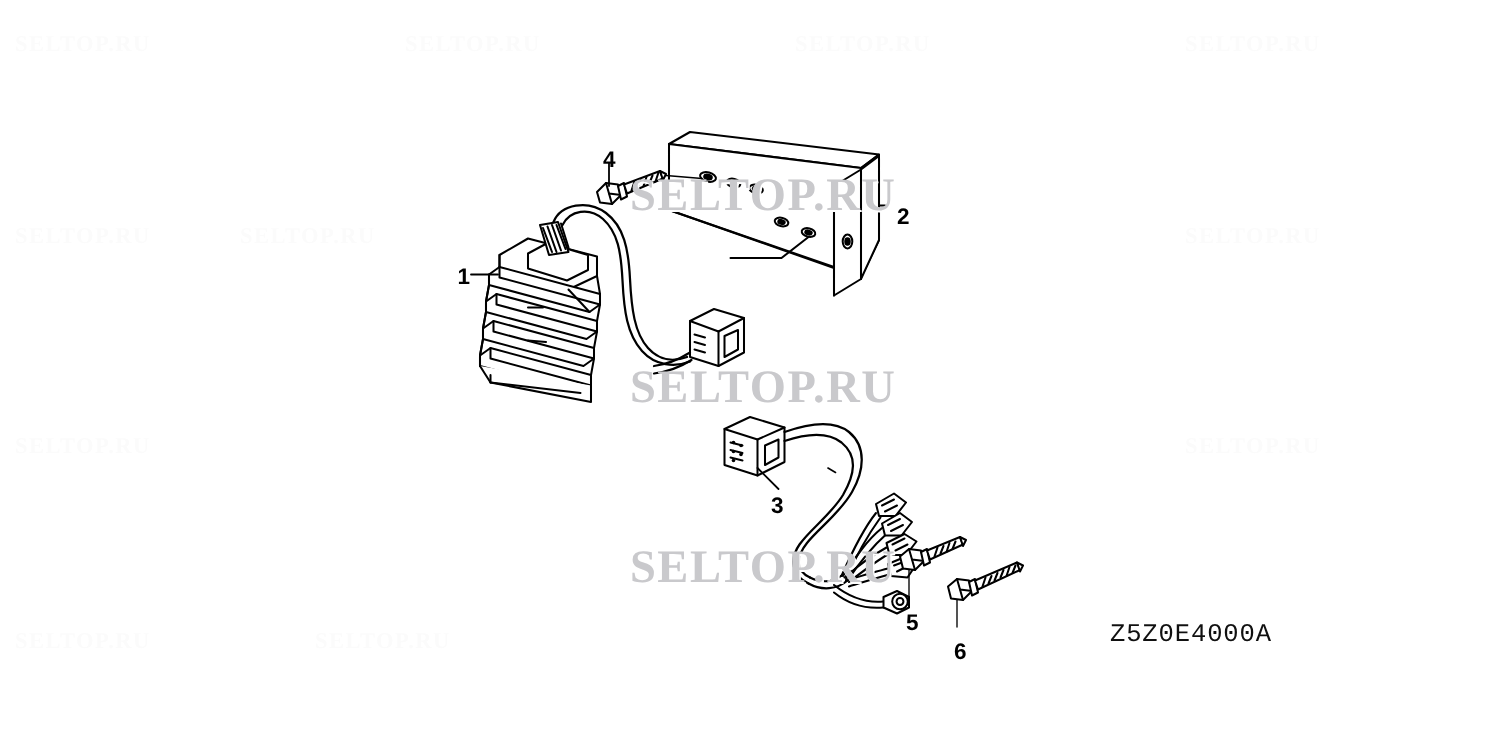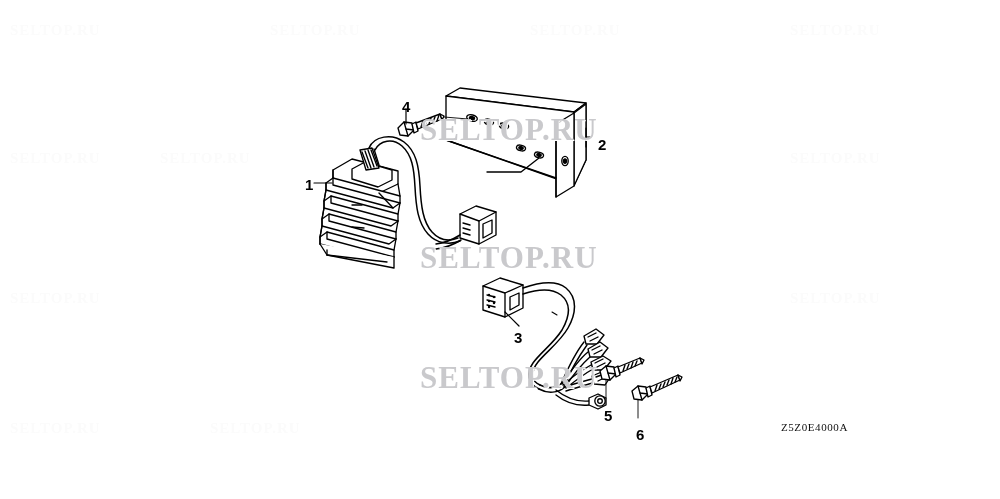--- a/index.html
+++ b/index.html
@@ -23,22 +23,22 @@
     color:#c9c9cc;
     text-shadow:1px 1px 0 #ffffff;
   }
   .wm-faint{
     font-size:15px;
     color:#fbfbfb;
   }
   .partnum{
     position:absolute;
     right:152px;bottom:22px;
-    font-family:Liberation Serif, serif;
-    font-size:11px;
+    font-family:Liberation Mono, monospace;
+    font-size:17px;
     letter-spacing:0.6px;
     color:#101010;
   }
   .callout{
     position:absolute;
     font-family:"Liberation Sans", sans-serif;
     font-size:15px;
     font-weight:bold;
     color:#000;
     line-height:1;

